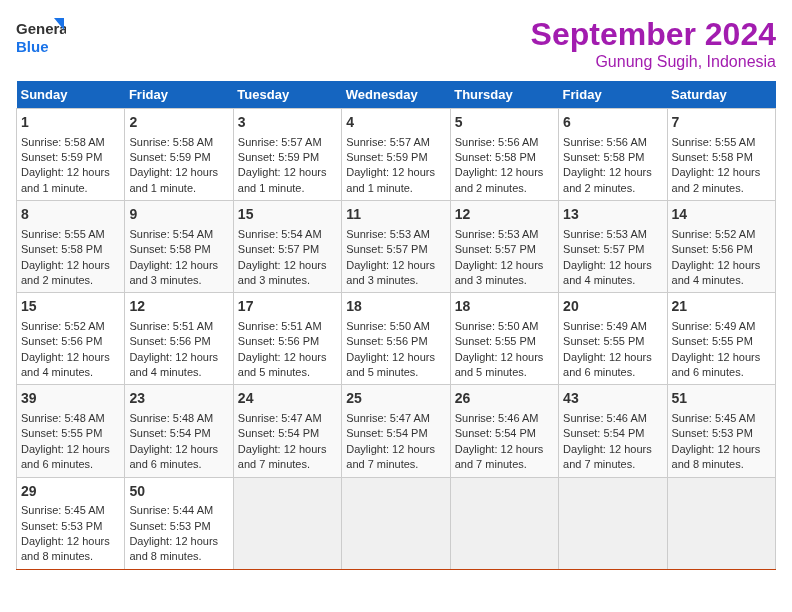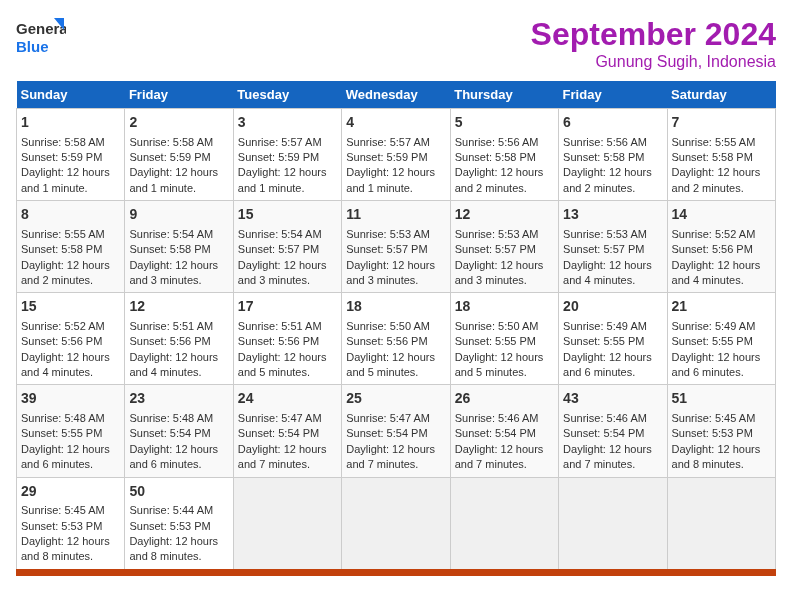--- a/index.html
+++ b/index.html
@@ -62,21 +62,21 @@
     .day-number {
       font-size: 14px;
       font-weight: bold;
       display: block;
       margin-bottom: 2px;
     }
     .empty-cell {
       background: #f0f0f0 !important;
     }
     .last-row td {
-      border-bottom: 7px solid #c2410c;
+      border-bottom: 1px solid #c2410c;
     }
   </style>
 </head>
 <body>
 
 <div class="header">
   <div class="logo">
   <svg width="50" height="45" viewBox="0 0 50 45">
     <text x="0" y="18" font-size="15" font-weight="bold" font-family="Arial" fill="#333">General</text>
     <text x="0" y="36" font-size="15" font-weight="bold" font-family="Arial" fill="#1a73e8">Blue</text>

